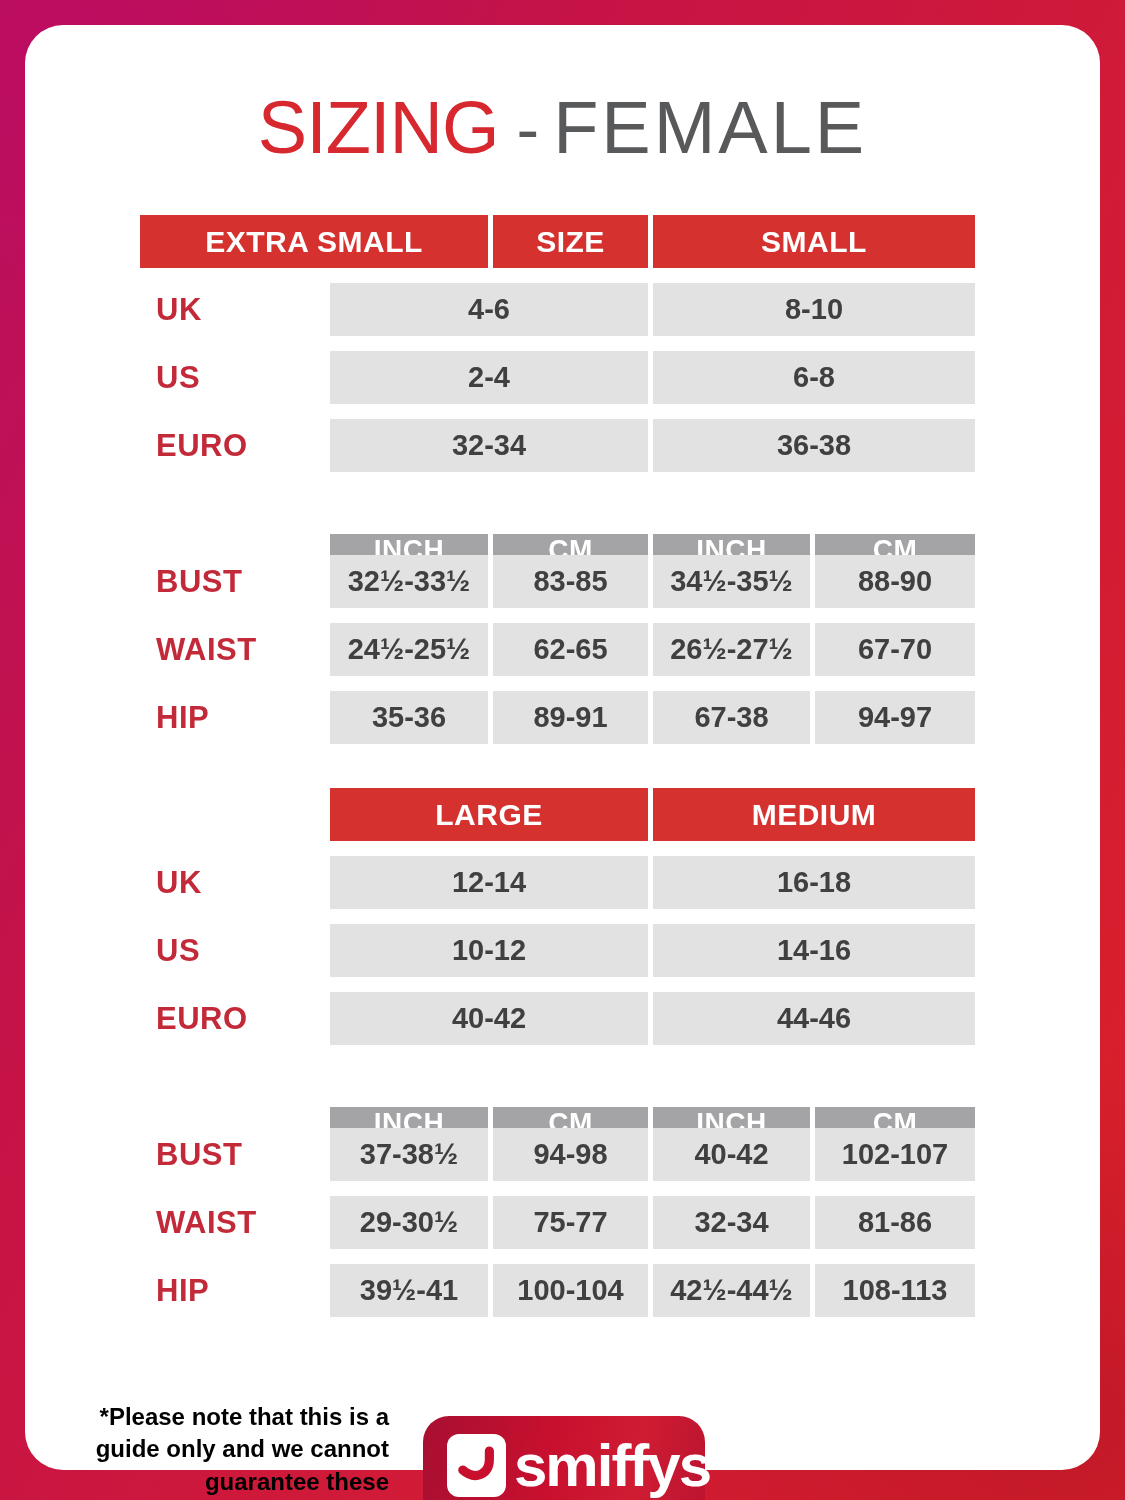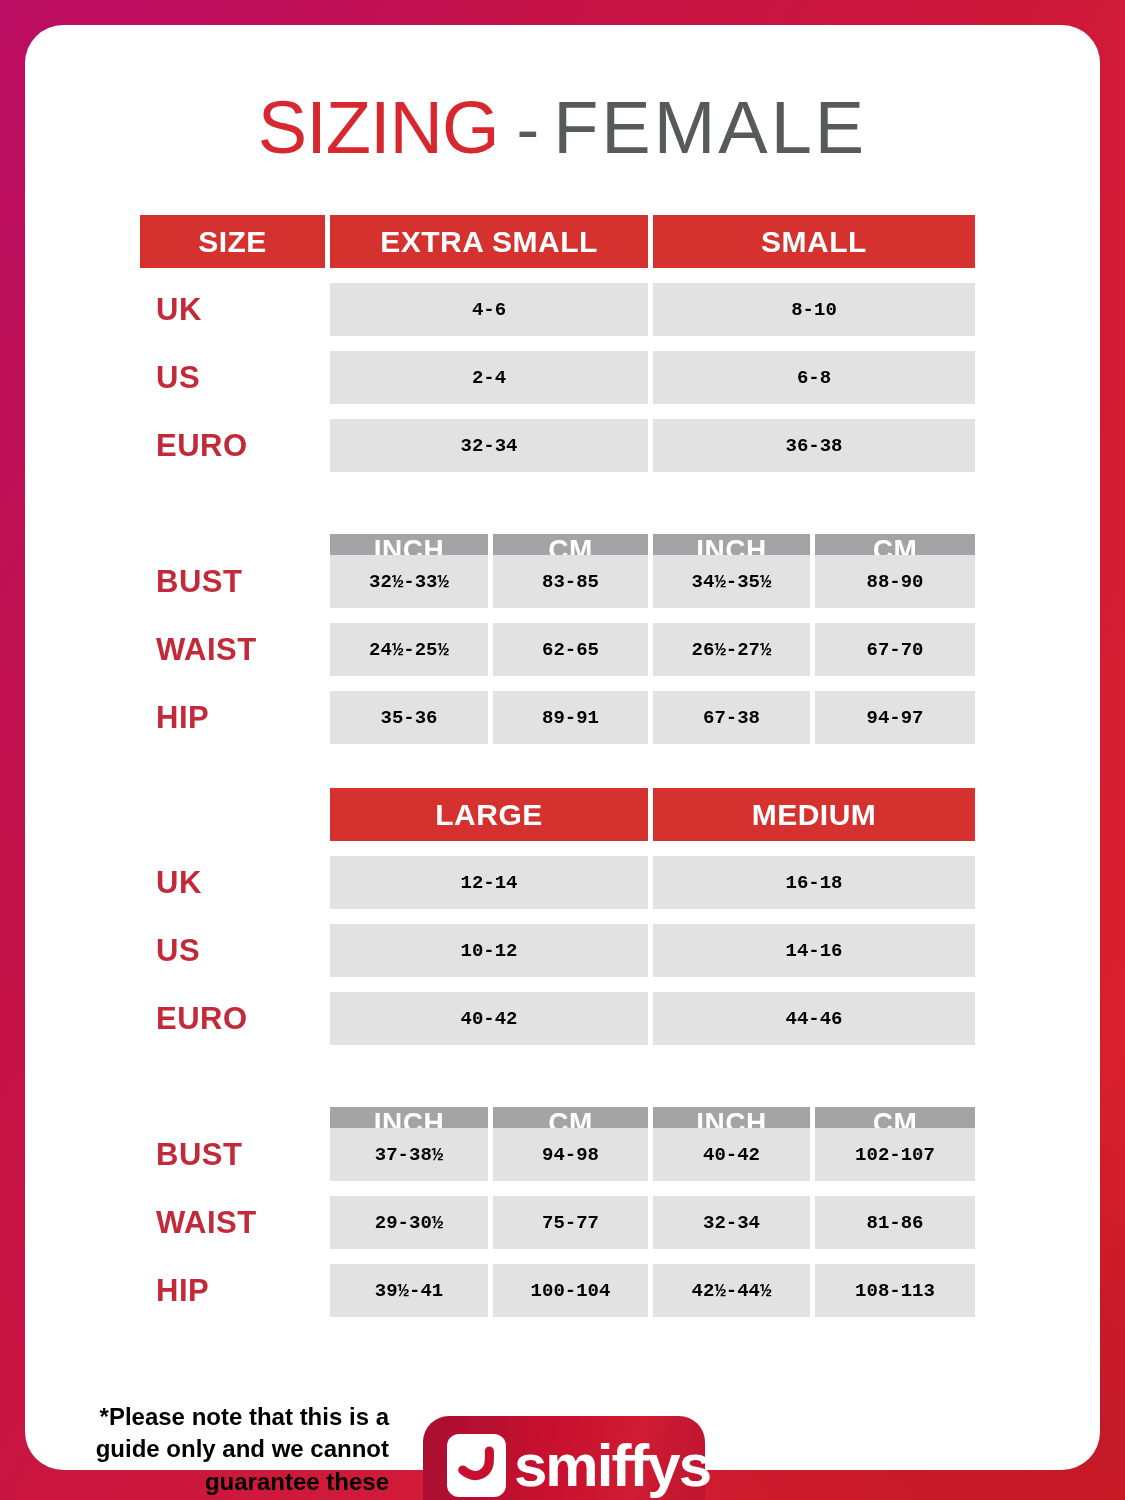--- a/index.html
+++ b/index.html
@@ -31,21 +31,21 @@
   .table-2 { top:763px; }
   .row {
     display:grid;
     grid-template-columns:185px 158px 155px 157px 160px;
     column-gap:5px; height:53px; margin-bottom:15px;
   }
   .cell { display:flex; align-items:center; justify-content:center; }
   .span2 { grid-column:span 2; }
   .red-head { background:#d5322f; color:#ffffff; font-weight:bold; font-size:30px; letter-spacing:0.5px; }
   .unit-head { background:#a4a4a6; color:#ffffff; font-weight:bold; font-size:28px; letter-spacing:0.5px;margin-top:47px; }
-  .gray-val { background:#e2e2e2; color:#000000; font-weight:bold; font-size:19px;font-family:Liberation Mono, monospace; }
+  .gray-val { background:#e2e2e2; color:#404040; font-weight:bold; font-size:29px; }
   .label-cell { justify-content:flex-start; padding-left:16px; color:#c32a39; font-weight:bold; font-size:31px; letter-spacing:0.5px; }
   .empty-cell { background:transparent; }
   
   .note {
     position:absolute; left:34px; top:1376px; width:330px;
     text-align:right; color:#000000; font-weight:bold; font-size:24px; line-height:1.35;
   }
   .logo-tab {
     position:absolute; left:423px; bottom:0; width:282px; height:84px; z-index:5;
     background:linear-gradient(100deg,#a80f32 0%, #c8102e 45%, #cf1c33 75%, #bd1430 100%);
@@ -71,22 +71,22 @@
 <div class="frame-texture"></div>
 
 <div class="panel">
 
   <div class="title-wrap">
     <span class="title-primary">SIZING</span><span class="title-sep">-</span><span class="title-secondary">FEMALE</span>
   </div>
 
   <div class="size-table table-1">
     <div class="row">
+      <div class="cell red-head span2">EXTRA SMALL</div>
       <div class="cell red-head">SIZE</div>
-      <div class="cell red-head span2">EXTRA SMALL</div>
       <div class="cell red-head span2">SMALL</div>
     </div>
     <div class="row">
       <div class="cell label-cell">UK</div>
       <div class="cell gray-val span2">4-6</div>
       <div class="cell gray-val span2">8-10</div>
     </div>
     <div class="row">
       <div class="cell label-cell">US</div>
       <div class="cell gray-val span2">2-4</div>

